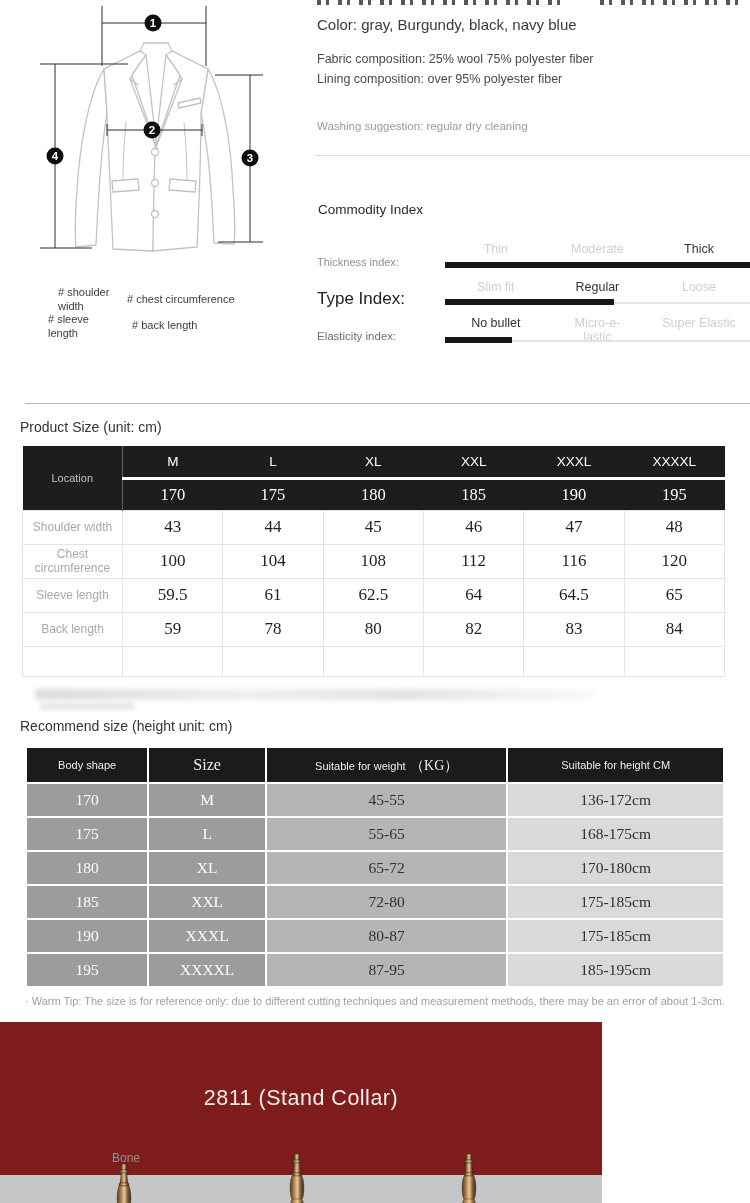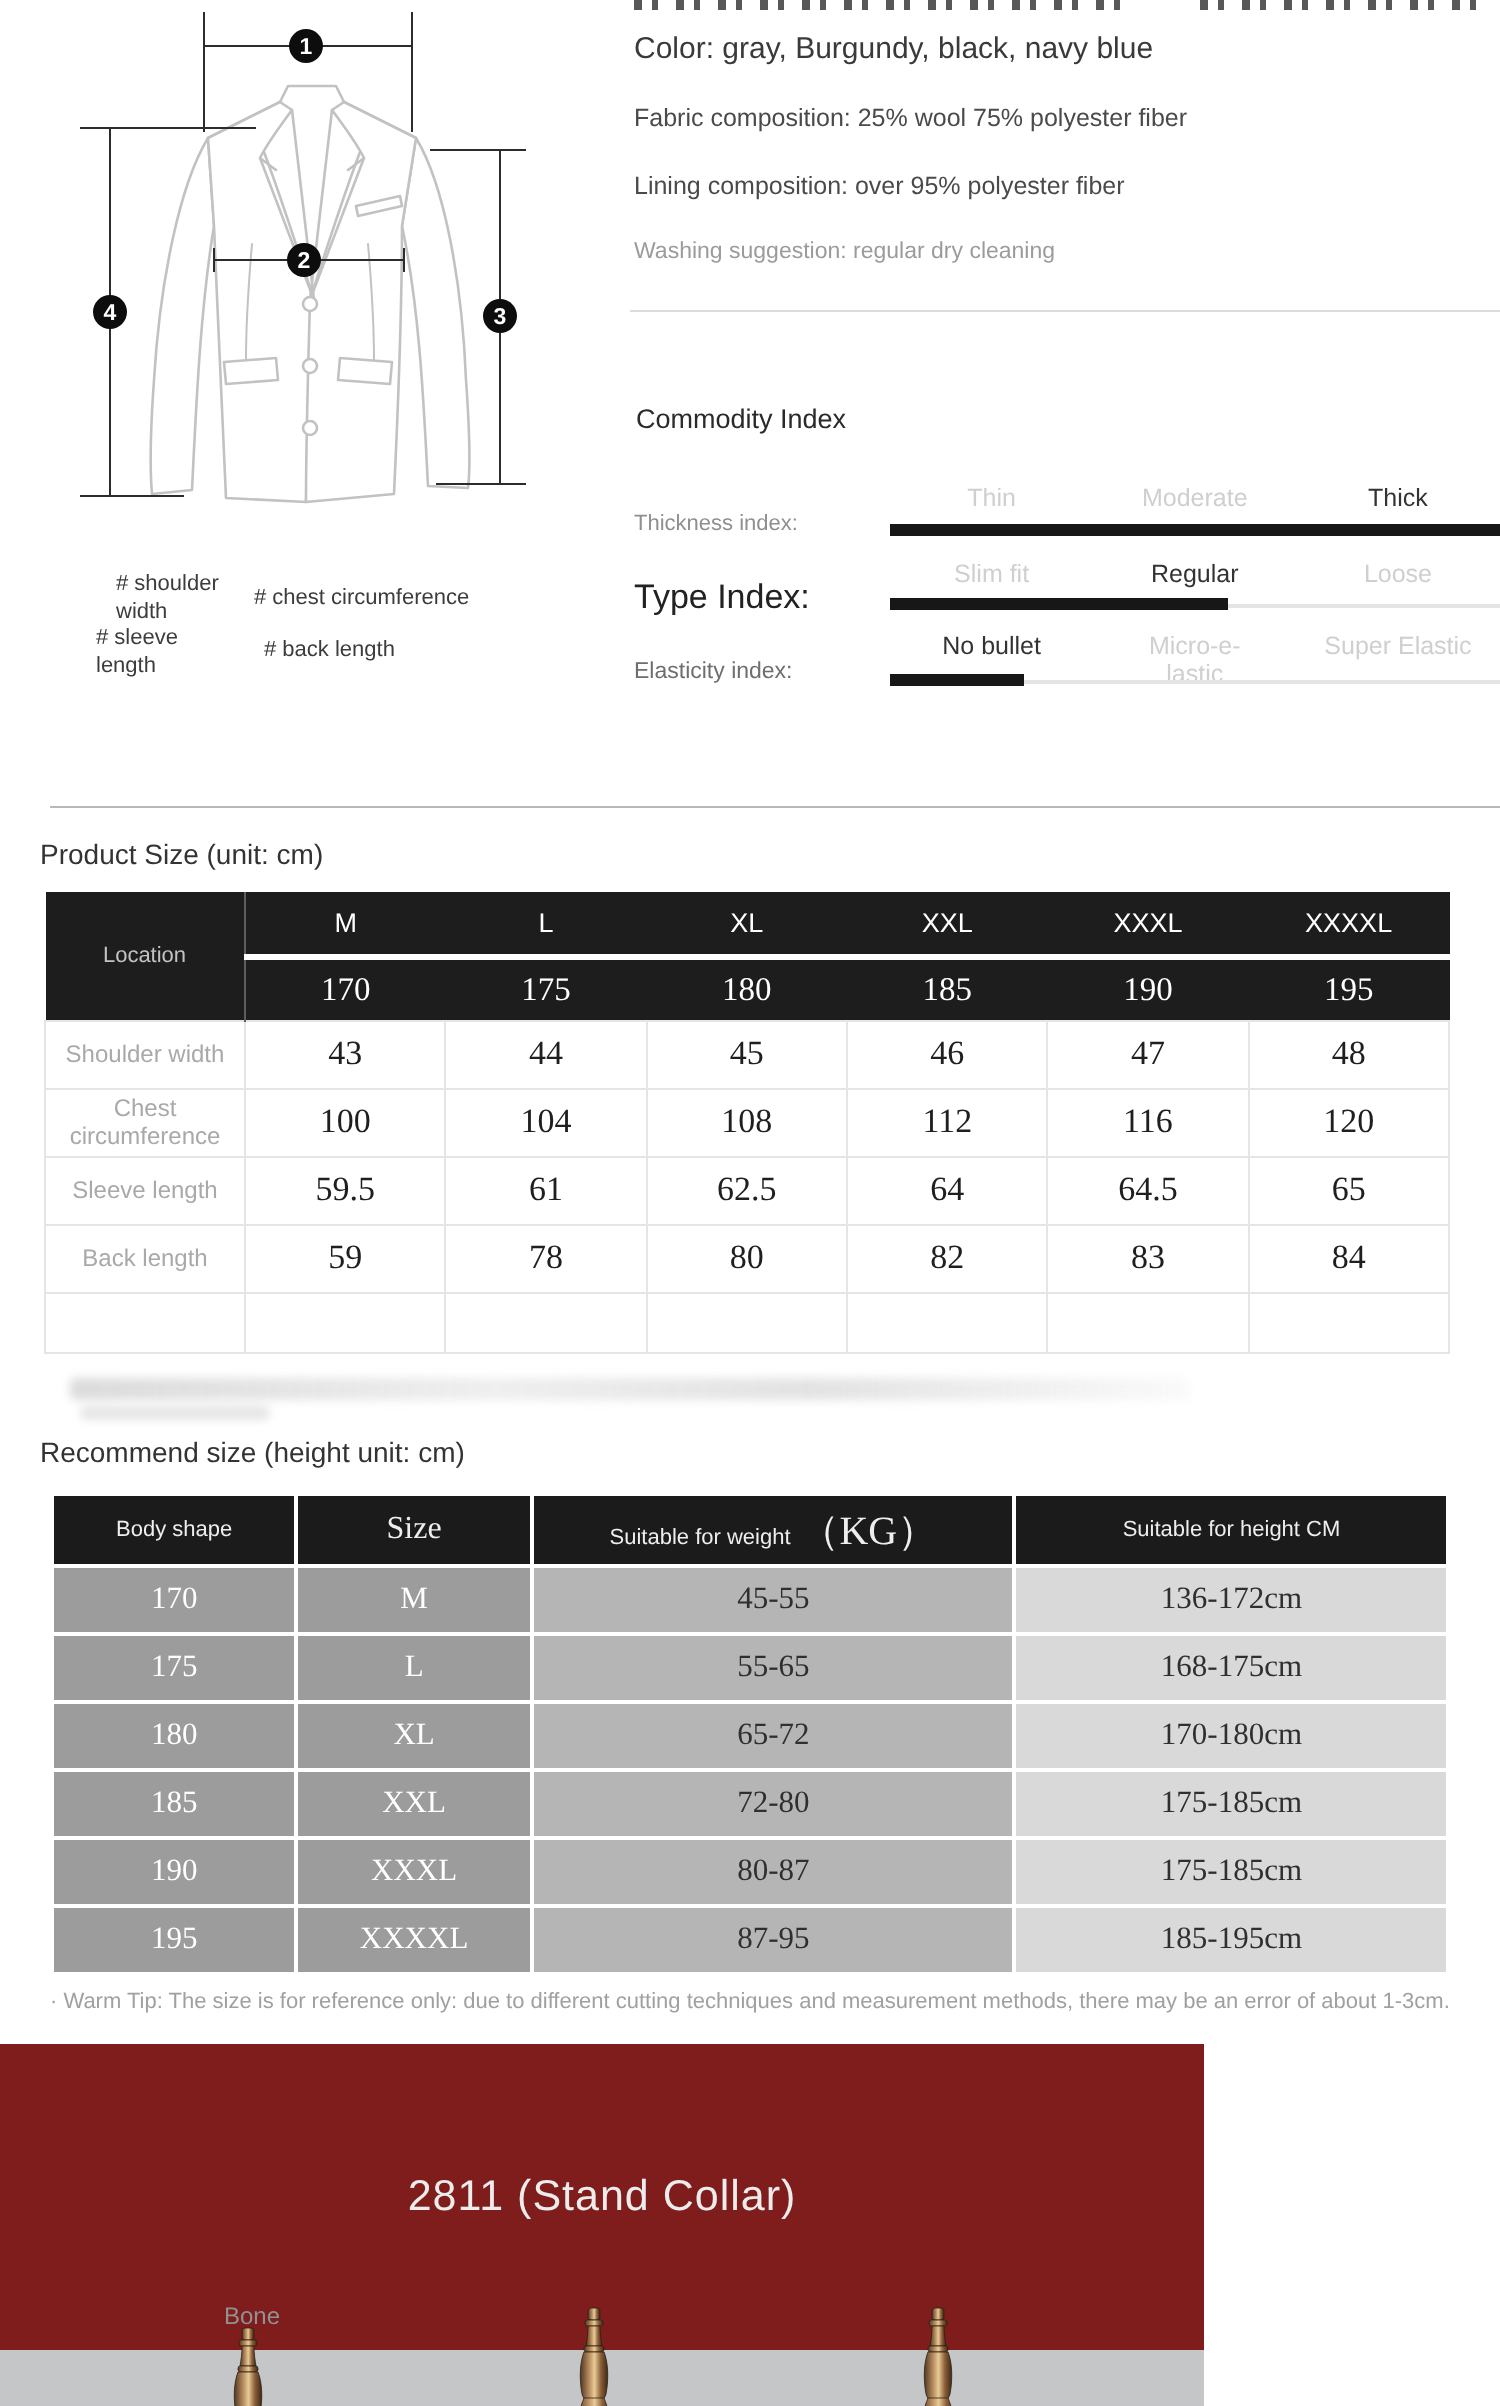--- a/index.html
+++ b/index.html
@@ -12,21 +12,21 @@
 
   
   .diagram-svg { position:absolute; left:10px; top:0; width:295px; height:280px; }
   .legend-item { position:absolute; font-size:11px; color:#3c3c3c; line-height:1.25; }
 
   
   .cropped-frag { position:absolute; top:0; height:5px; opacity:.8;
     background:repeating-linear-gradient(90deg,#2e2e2e 0 4px,transparent 4px 9px,#2e2e2e 9px 12px,transparent 12px 21px); }
   .info-color   { position:absolute; left:317px; top:16px;  font-size:15px;   color:#3a3a3a; }
   .info-fabric  { position:absolute; left:317px; top:52px;  font-size:12.5px; color:#4a4a4a; }
-  .info-lining  { position:absolute; left:317px; top:86px;  font-size:12.5px; color:#4a4a4a; }
+  .info-lining  { position:absolute; left:317px; top:72px;  font-size:12.5px; color:#4a4a4a; }
   .info-washing { position:absolute; left:317px; top:120px; font-size:11.5px; color:#9b9b9b; }
   .divider-right { position:absolute; left:315px; top:155px; width:435px; border-top:1px solid #dcdcdc; }
 
   
   .ci-title { position:absolute; left:318px; top:202px; font-size:13.5px; color:#2a2a2a; }
   .ci-label-1 { position:absolute; left:317px; top:256px; font-size:11px;   color:#8f8f8f; }
   .ci-label-2 { position:absolute; left:317px; top:289px; font-size:17px;   color:#222; }
   .ci-label-3 { position:absolute; left:317px; top:330px; font-size:11.5px; color:#6e6e6e; }
   .ci-opts { position:absolute; left:445px; width:305px; display:flex; }
   .ci-opts .opt { width:101.6px; text-align:center; font-size:12.5px; color:#cfcfcf; }
@@ -56,21 +56,21 @@
     background:linear-gradient(90deg,rgba(190,190,190,.55),rgba(214,214,214,.4) 38%,rgba(198,198,198,.5) 66%,rgba(235,235,235,.25)); }
   .smudge2 { position:absolute; left:40px; top:703px; width:95px; height:7px; border-radius:3px; filter:blur(2px); background:rgba(205,205,205,.5); }
 
   
   .h-reco { position:absolute; left:20px; top:718px; font-size:14px; color:#333; }
   .reco-table { position:absolute; left:25px; top:746px; width:700px; border-collapse:separate; border-spacing:2px; }
   .reco-table td { text-align:center; vertical-align:middle; }
   .reco-table .hdr { background:#1b1b1b; color:#eee; height:34px; }
   .reco-table .hs  { font-size:11px; }
   .reco-table .hbig { font-family:"Liberation Serif", serif; font-size:16px; }
-  .reco-table .unit { font-family:"Liberation Serif", serif; font-size:20px; }
+  .reco-table .unit { font-family:"Liberation Serif", serif; font-size:14px; }
   .reco-table tbody td { height:32px; font-family:"Liberation Serif", serif; font-size:15.5px; }
   .reco-table .c1, .reco-table .c2 { background:#9c9c9c; color:#fff; }
   .reco-table .c3 { background:#b5b5b5; color:#2f2f2f; }
   .reco-table .c4 { background:#d9d9d9; color:#2f2f2f; }
 
   .warm-tip { position:absolute; left:25px; top:995px; font-size:11px; color:#a0a0a0; }
 
   
   .footer { position:absolute; left:0; top:1022px; width:602px; height:181px; background:#7f1d1d; overflow:hidden; }
   .footer-title { position:absolute; left:0; top:64px; width:100%; text-align:center;

